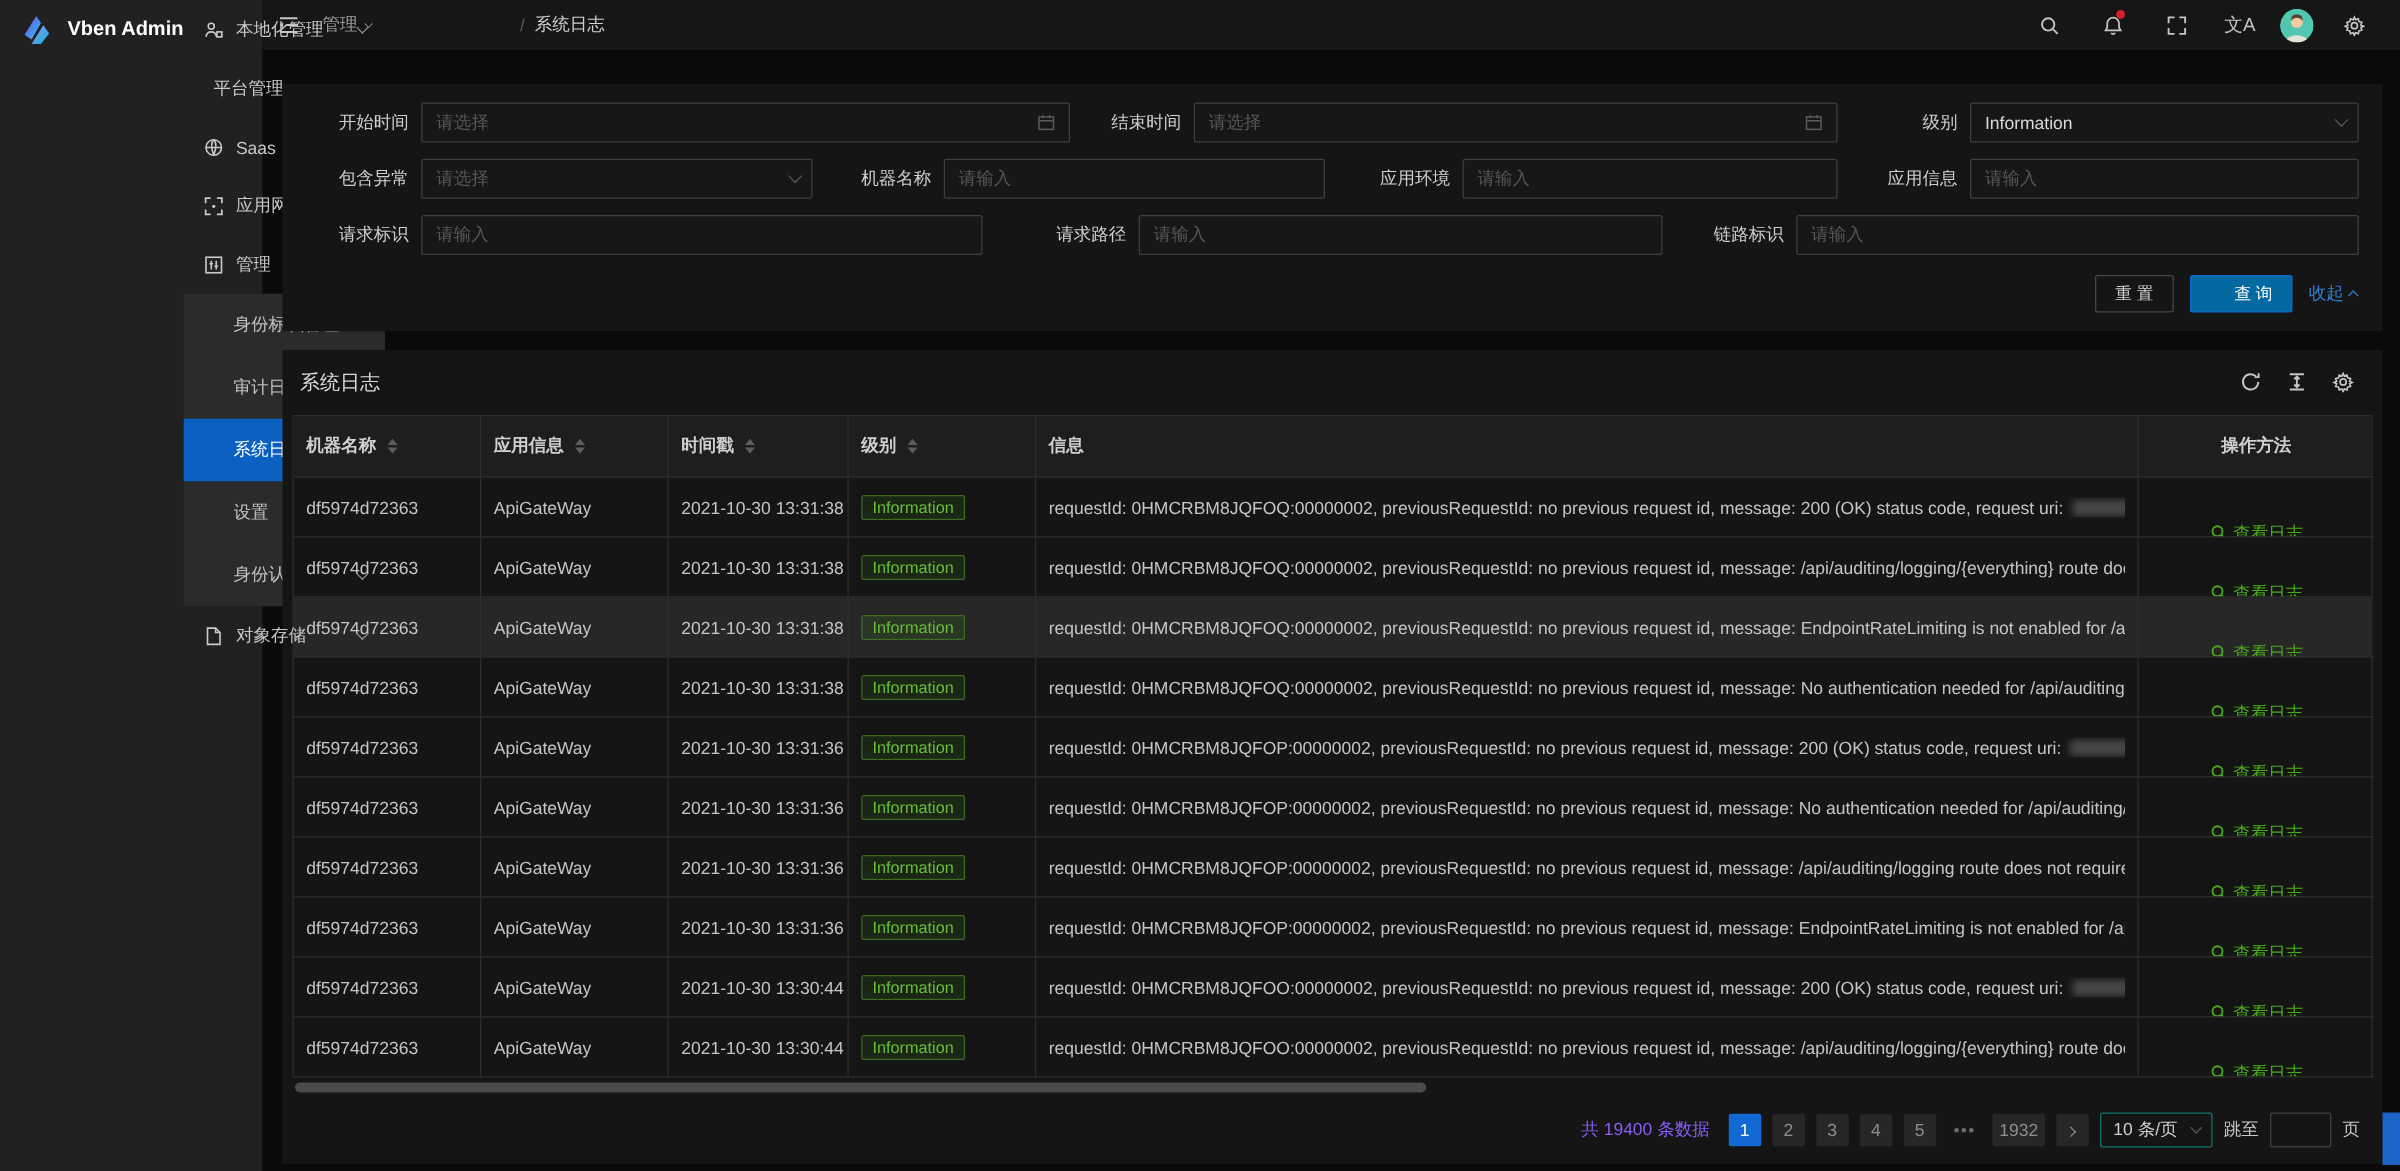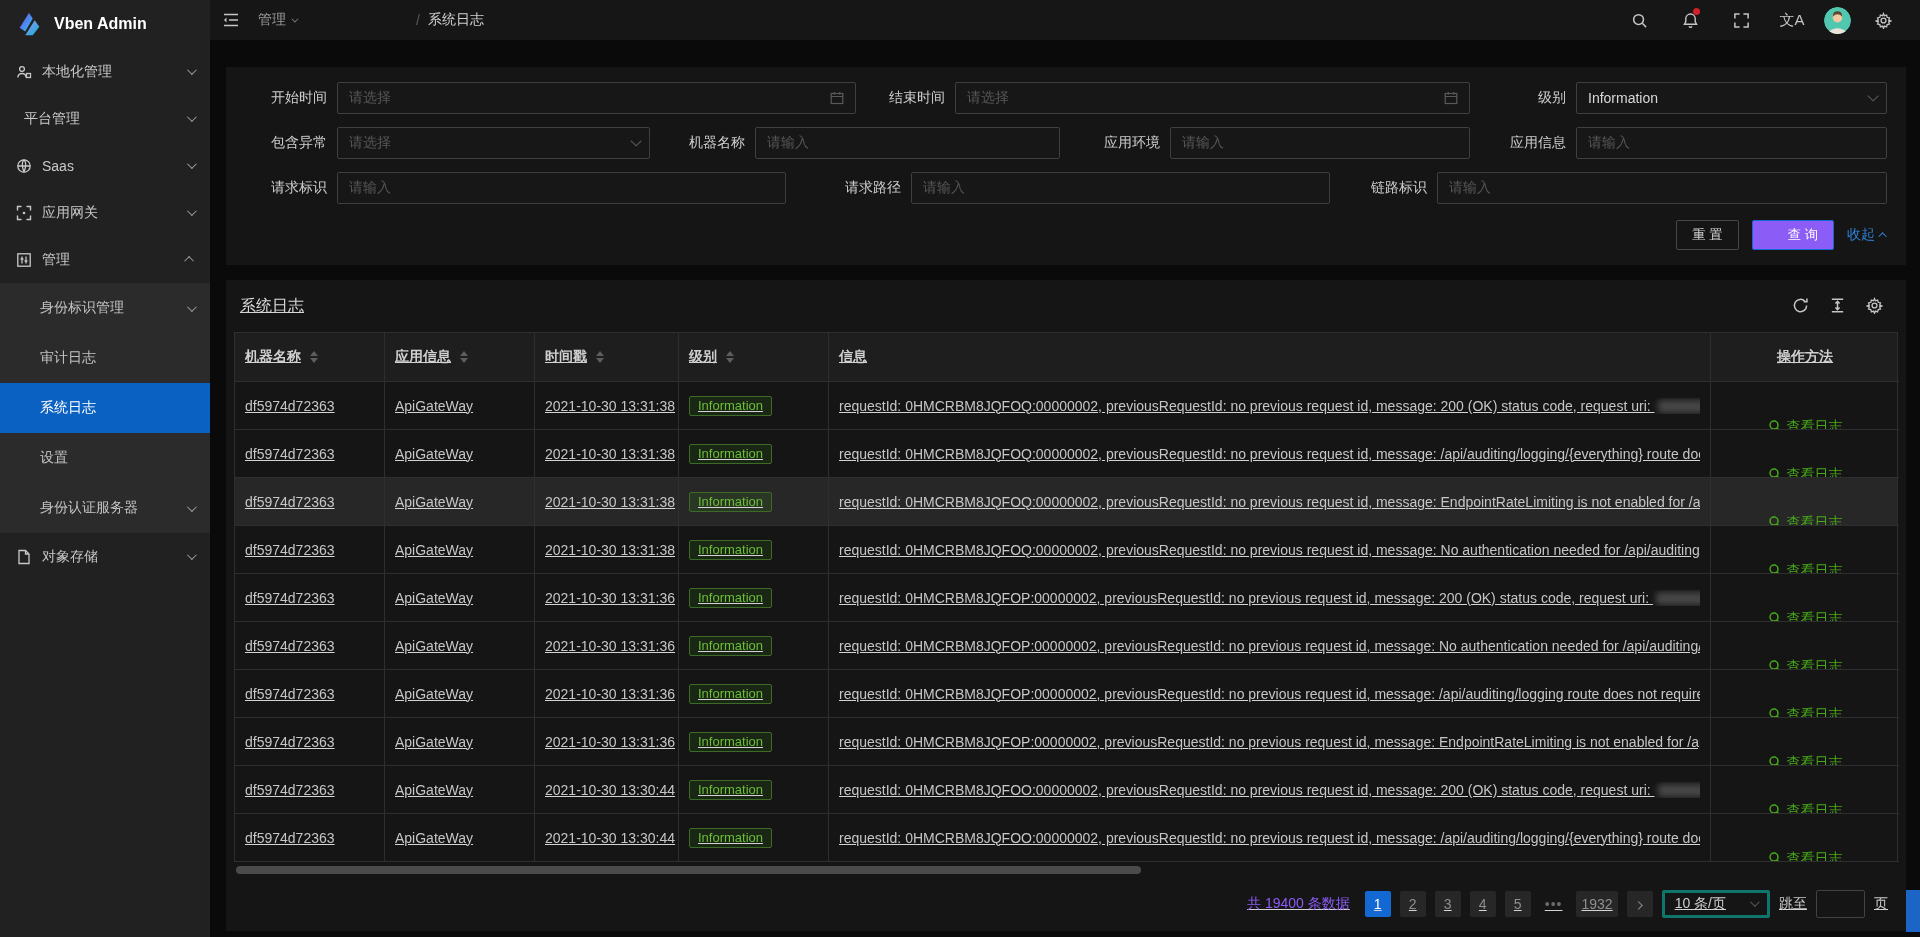--- a/index.html
+++ b/index.html
@@ -1,21 +1,21 @@
 <!DOCTYPE html>
 <html><head>
 <meta charset="utf-8">
 <style>
   * { box-sizing: border-box; margin: 0; padding: 0; }
   html,body { width:1920px; height:937px; overflow:hidden; background:#0a0a0a;
     font-family:"Liberation Sans", sans-serif; font-size:14px; color:#d4d4d4; }
   .app { display:flex; width:1920px; height:937px; }
 
   
-  .sidebar { width:210px; height:937px; background:#212121; flex:none; display:flex; flex-direction:column; }
+  .sidebar { width:210px; height:937px; background:#212121; flex:none; display:flex; flex-direction:row; }
   .logo { height:48px; display:flex; align-items:center; padding-left:14px; cursor:pointer; }
   .logo svg { width:30px; height:30px; flex:none; }
   .logo .lt { margin-left:10px; font-size:16px; font-weight:bold; color:#fff; white-space:nowrap; }
   .menu { flex:1; }
   .mi { height:47px; display:flex; align-items:center; padding:0 16px; color:#c9c9c9; cursor:pointer; position:relative; }
   .mi .micon { width:17px; height:17px; margin-right:9px; display:flex; align-items:center; color:#c9c9c9; }
   .mi .micon svg { width:16px; height:16px; }
   .mi.noicon { padding-left:24px; }
   .mlabel { flex:1; white-space:nowrap; overflow:hidden; }
   .chev { width:7px; height:7px; border-right:1.4px solid #9a9a9a; border-bottom:1.4px solid #9a9a9a; flex:none; }
@@ -33,21 +33,21 @@
   .crumb .c1 { color:#9a9a9a; cursor:pointer; display:flex; align-items:center; gap:5px; }
   .crumb .c1 .chev{ width:5px; height:5px; transform:rotate(45deg) translateY(-2px); }
   .crumb .sep { color:#5a5a5a; }
   .crumb .c2 { color:#d0d0d0; }
   .tb-right { margin-left:auto; display:flex; align-items:center; gap:13px; }
   .tbi { width:38px; height:40px; display:flex; align-items:center; justify-content:center; color:#c5c5c5; cursor:pointer; position:relative; }
   .tbi svg { width:17px; height:17px; }
   .dot { position:absolute; top:8px; right:9px; width:7px; height:7px; border-radius:50%; background:#d32029; }
   .avatar { width:27px; height:27px; border-radius:50%; overflow:hidden; flex:none; cursor:pointer; }
 
-  .content { flex:1; padding:27px 14px 6px 16px; overflow:hidden;text-decoration:underline; }
+  .content { flex:1; padding:27px 14px 6px 16px; overflow:hidden; }
 
   
   .fpanel { position:relative; width:1680px; height:198px; background:#151515; }
   .field { position:absolute; display:flex; align-items:center; height:32px; }
   .flabel { width:62px; text-align:right; margin-right:10px; color:#cfcfcf; flex:none; white-space:nowrap; }
   .flabel.w2 { width:34px; }
   .fctrl { height:32px; border:1px solid #3f3f3f; background:#171717; border-radius:2px; display:flex;
     align-items:center; padding:0 11px; cursor:pointer; position:relative; }
   .fph { color:#565656; }
   .fval { color:#d9d9d9; }
@@ -60,21 +60,21 @@
   .f-has-exception{ left:39px; top:60px; } .f-has-exception .fctrl{ width:313px; }
   .f-machine-name { left:457px;top:60px; } .f-machine-name .fctrl{ width:305px; }
   .f-app-env    { left:872px; top:60px; }  .f-app-env     .fctrl{ width:300px; }
   .f-app-info   { left:1278px;top:60px; }  .f-app-info    .fctrl{ width:311px; }
   .f-request-id { left:39px;  top:105px; } .f-request-id  .fctrl{ width:449px; }
   .f-request-path{ left:613px;top:105px; } .f-request-path .fctrl{ width:419px; }
   .f-trace-id   { left:1139px;top:105px; } .f-trace-id    .fctrl{ width:450px; }
   .factions { position:absolute; right:19px; top:153px; display:flex; align-items:center; gap:13px; }
   .btn { height:30px; padding:0 15px; border-radius:2px; display:flex; align-items:center; cursor:pointer; white-space:nowrap; }
   .btn.ghost { border:1px solid #474747; color:#d4d4d4; background:transparent; }
-  .btn.primary { background:#8b5cf6; color:#fff; border:1px solid #1269d3;padding-left:35px; }
+  .btn.primary { background:#0369a1; color:#fff; border:1px solid #1269d3;padding-left:35px; }
   .collapse-link { color:#2f81d8; display:flex; align-items:center; gap:6px; cursor:pointer; }
   .collapse-link .chev { border-color:#2f81d8; width:6px; height:6px; transform:rotate(-135deg) translateY(-2px); }
 
   
   .card { margin-top:15px; width:1680px; height:651px; background:#151515; padding:0 8px; display:flex; flex-direction:column; }
   .card-head { height:52px; display:flex; align-items:center; padding:0 6px; flex:none; }
   .card-title { font-size:16px; color:#dadada; }
   .card-tools { margin-left:auto; display:flex; align-items:center; gap:19px; padding-right:8px; }
   .cti { width:18px; height:18px; color:#c5c5c5; cursor:pointer; }
   .cti svg { width:17px; height:17px; }
@@ -107,22 +107,22 @@
   .hscroll { height:12px; margin-top:2px; width:1664px; flex:none; position:relative; }
   .hthumb { position:absolute; left:2px; top:2px; width:905px; height:8px; border-radius:4px; background:#4b4b4b; cursor:pointer; }
 
   .pager { flex:1; display:flex; align-items:center; justify-content:flex-end; gap:9px; padding-right:10px; color:#c9c9c9; }
   .pg-total { margin-right:6px; color:#8b5cf6; }
   .pg { min-width:26px; height:26px; padding:0 5px; border-radius:2px; background:#272727; color:#8f8f8f;
     display:flex; align-items:center; justify-content:center; cursor:pointer; }
   .pg.active { background:#1269d3; color:#fff; }
   .pg.dots { background:transparent; letter-spacing:1px; color:#6a6a6a; }
   .pg.next .chev { border-color:#8f8f8f; width:6px; height:6px; transform:rotate(-45deg) translateX(-2px); }
-  .pg-size { height:28px; border:3px solid #0f766e; border-radius:2px; padding:0 10px; display:flex;
-    align-items:center; gap:24px; color:#cfcfcf; cursor:pointer; }
+  .pg-size { height:28px; border:1px solid #0f766e; border-radius:2px; padding:0 10px; display:flex;
+    align-items:center; gap:10px; color:#cfcfcf; cursor:pointer; }
   .pg-size .selchev { width:7px; height:7px; border-right:1.3px solid #5a5a5a; border-bottom:1.3px solid #5a5a5a; transform:rotate(45deg) translateY(-2px); }
   .jump-input { width:49px; height:28px; border:1px solid #424242; border-radius:2px; background:transparent; cursor:text; }
 
   .vthumb { position:fixed; right:0; bottom:5px; width:14px; height:42px; background:#1c64c5; }
 </style>
 </head>
 <body>
 
 <div class="app">
 

